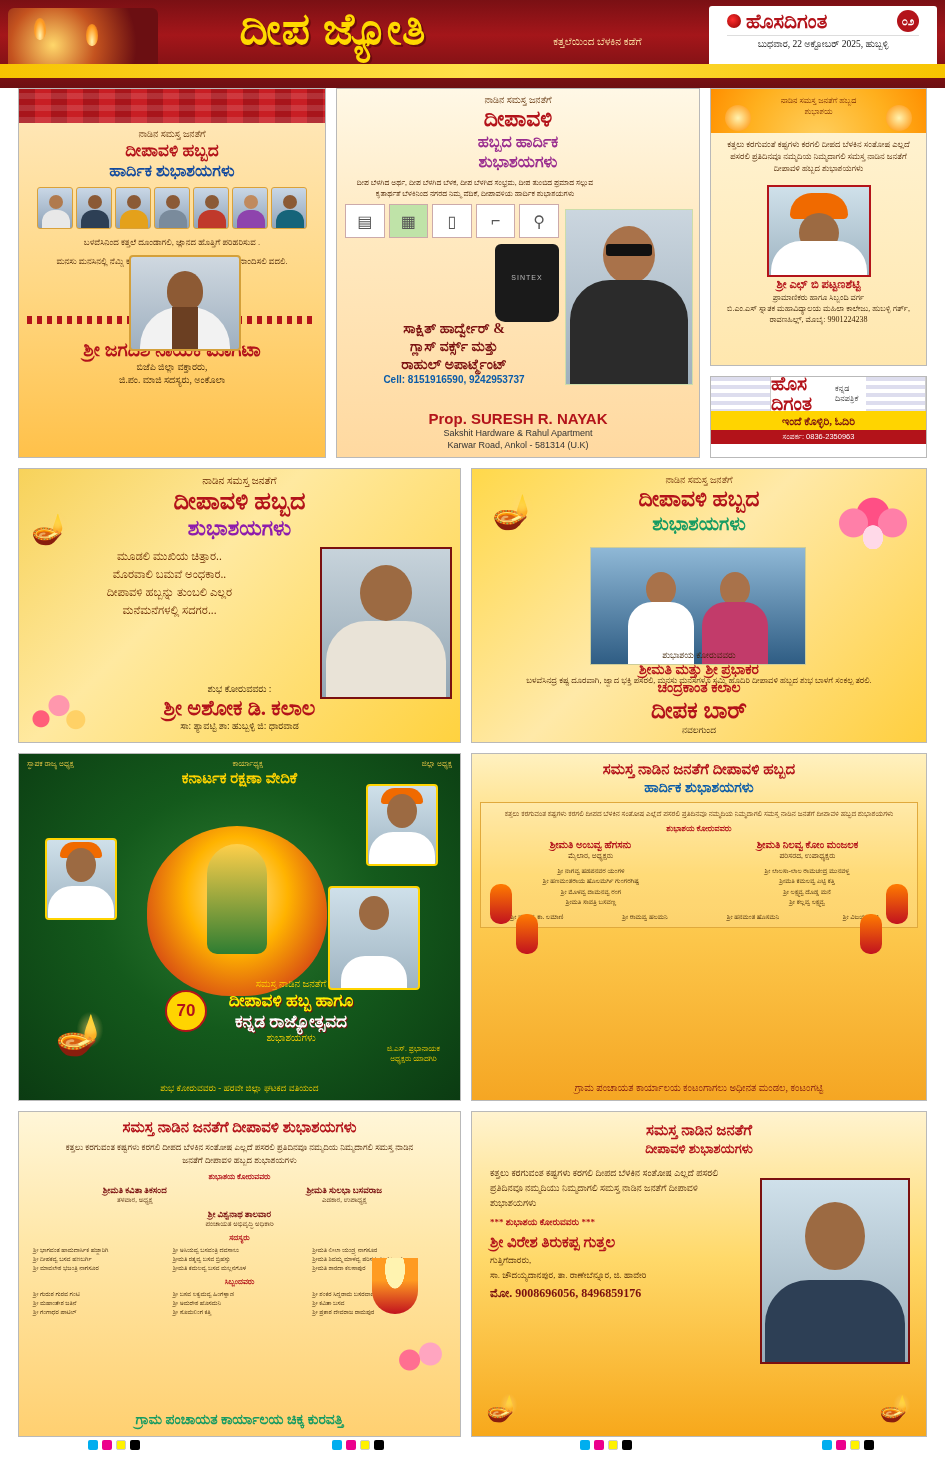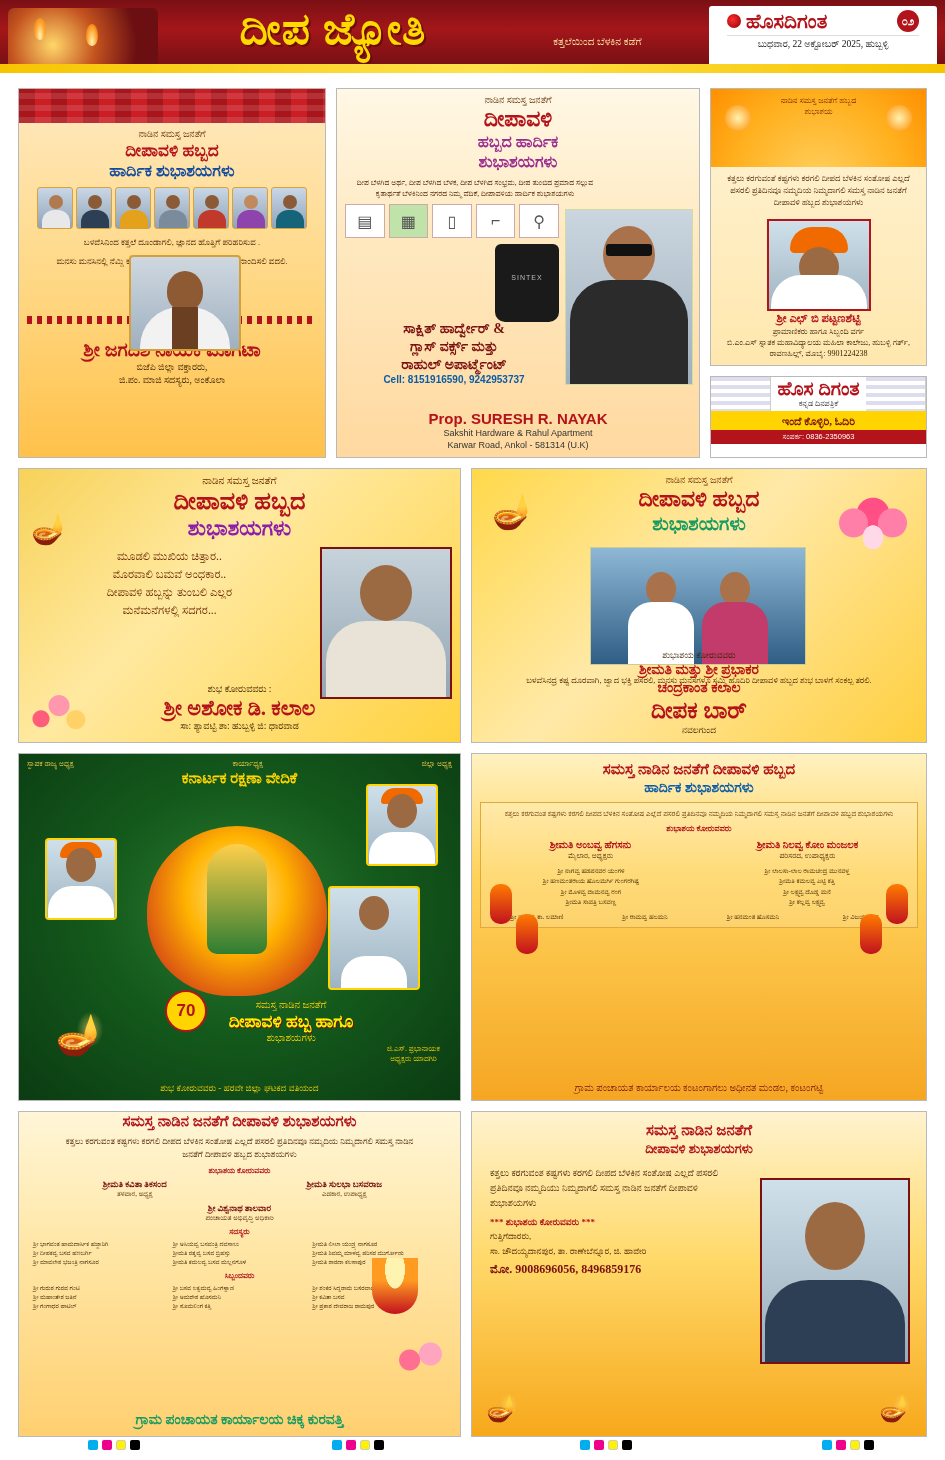--- a/index.html
+++ b/index.html
@@ -7,21 +7,21 @@
     width: 945px; height: 1460px;
     font-family: "Liberation Sans", sans-serif;
     background: #ffffff;
     overflow: hidden;
     position: relative;
   }
   .page { width: 945px; height: 1460px; position: relative; background:#fff; }
 
   
   .masthead {
-    position: absolute; left: 0; top: 0; width: 945px; height: 73px;
+    position: absolute; left: 0; top: 0; width: 945px; height: 88px;
     background: linear-gradient(180deg,#7a1014 0%, #a4161a 40%, #6d0f12 100%);
     overflow: hidden;
   }
   .masthead .lamp-left {
     position:absolute; left: 8px; top: 8px; width: 150px; height: 62px;
     background: radial-gradient(circle at 30% 60%, #ffd76a 0%, #c4531f 38%, #6b0f12 75%);
     border-radius: 6px;
   }
   .masthead .lamp-left .flame {
     position:absolute; left: 26px; top: 10px; width: 12px; height: 22px;
@@ -173,21 +173,21 @@
   }
   .man-photo .h{ position:absolute; left:50%; top:16px; transform:translateX(-50%);
     width: 52px;height:58px;border-radius:50%; background:#a9724a;}
   .man-photo .glass{ position:absolute; left:50%; top:34px; transform:translateX(-50%);
     width: 46px;height:12px;background:#111;border-radius:3px;}
   .man-photo .b{ position:absolute; left:50%; bottom:0; transform:translateX(-50%);
     width: 118px;height:104px;border-radius:40px 40px 0 0;background:#2b2b2b;}
 
   #ad-saffron { left: 692px; top: 0; width: 217px; height: 278px;
     background: linear-gradient(180deg,#fff4d6,#ffe7ae); }
-  .saf-head { height: 78px; background: radial-gradient(circle at 50% 120%, #ffd060, #ffb01e 60%, #ff8f00 100%);
+  .saf-head { height: 44px; background: radial-gradient(circle at 50% 120%, #ffd060, #ffb01e 60%, #ff8f00 100%);
     position:relative; }
   .saf-head .d1,.saf-head .d2{position:absolute;top:16px;width:26px;height:26px;border-radius:50%;
     background: radial-gradient(circle,#fff3b0,#ff8c00);}
   .saf-head .d1{left:14px}.saf-head .d2{right:14px}
   .saf-center{ position:absolute; left:50%; top:6px; transform:translateX(-50%);
     width: 96px; text-align:center; font-size: 8px; color:#7a2b00; line-height: 11px;}
   .saf-body{ padding: 6px 8px; font-size: 8.4px; color:#4a2200; line-height: 12px; text-align:center;}
   .turban-photo{
     width: 104px; height: 92px; margin: 4px auto 0; border:2px solid #b3131a;
     background: linear-gradient(180deg,#cfe0ea,#9fb4c2); position:relative; overflow:hidden;
@@ -198,21 +198,21 @@
     width: 40px;height:40px;border-radius:50%;background:#9c6a42;}
   .turban-photo .bd{position:absolute;left:50%;bottom:0;transform:translateX(-50%);
     width: 96px;height:34px;border-radius:30px 30px 0 0;background:#fff;}
   .saf-name{ font-size: 11.5px; font-weight:bold; color:#b3131a; text-align:center; line-height:15px;}
   .saf-small{ font-size:8px;color:#3b2000;text-align:center;line-height:11px;}
 
   #ad-hosa { left: 692px; top: 288px; width: 217px; height: 82px; background:#fff; }
   .hosa-top{ display:flex; height: 34px; }
   .hosa-thumb{ width: 60px; background: repeating-linear-gradient(180deg,#dde 0 4px,#fff 4px 8px);
     border-right:1px solid #ccc;}
-  .hosa-title{ flex:1; display:flex; flex-direction:column; align-items:center; justify-content:center;}
+  .hosa-title{ flex:1; display:flex; flex-direction:row; align-items:center; justify-content:center;}
   .hosa-name{ font-size: 19px; font-weight:bold; color:#b3131a; line-height:20px;}
   .hosa-sub{ font-size: 8px; color:#333; }
   .hosa-yellow{ background:#ffd400; text-align:center; font-size: 11px; font-weight:bold;
     color:#7a1010; padding: 4px 0 2px; }
   .hosa-foot{ background:#b3131a; color:#fff; font-size: 7.5px; text-align:center; padding:2px 0;}
 
   
   #ad-ashok { left: 0; top: 380px; width: 443px; height: 275px;
     background: linear-gradient(135deg,#f7d25a 0%, #ffe9a0 40%, #ffd23f 100%); }
   .ash-head{ text-align:center; padding: 6px 10px 0; }
@@ -317,21 +317,21 @@
     background: linear-gradient(180deg,#ff7b00,#c1121f); border-radius: 10px;}
   .gr-lantern.l2{ left: 44px; top: 160px; }
   .gr-lantern.r1{ left: auto; right: 18px; top: 130px; }
   .gr-lantern.r2{ left: auto; right: 44px; top: 160px; }
   .gr-foot{ position:absolute; left:0; right:0; bottom: 6px; text-align:center;
     font-size: 10px; color:#7a1010; }
 
   
   #ad-chikka { left: 0; top: 1023px; width: 443px; height: 326px;
     background: linear-gradient(180deg,#fff6d8 0%, #ffe7a8 40%, #ffd071 100%); }
-  .ck-t1{ text-align:center; font-size: 15px; font-weight:bold; color:#b3131a; padding-top: 0; line-height: 19px;}
+  .ck-t1{ text-align:center; font-size: 15px; font-weight:bold; color:#b3131a; padding-top: 6px; line-height: 19px;}
   .ck-body{ font-size: 8.6px; color:#4a2200; text-align:center; line-height: 13px; padding: 4px 46px 0;}
   .ck-label{ text-align:center; font-size: 7.6px; color:#b3131a; font-weight:bold; margin-top: 5px;}
   .ck-two{ display:flex; gap: 10px; margin-top: 2px; padding: 0 16px;}
   .ck-two > div{ flex:1; text-align:center;}
   .ck-nm{ font-size: 8.6px; font-weight:bold; color:#7a1010; line-height: 12px;}
   .ck-rl{ font-size: 7px; color:#4a2200;}
   .ck-sec{ text-align:center; font-size: 7.6px; color:#b3131a; font-weight:bold; margin-top: 5px;}
   .ck-grid{ display:grid; grid-template-columns: repeat(3,1fr); gap: 0 6px; padding: 0 14px; margin-top:2px;}
   .ck-cell{ font-size: 6.2px; color:#3b2000; line-height: 9px; }
   .ck-lamp{ position:absolute; right: 42px; top: 146px; width: 46px; height: 56px;
@@ -568,20 +568,21 @@
         <div class="hd"></div>
           <div class="bd"></div>
       </div>
       <div class="vd-lamp">🪔</div>
       <div class="vd-70">
         <span>70</span>
       </div>
       <div class="vd-main">
         <div class="l3 kn">ಸಮಸ್ತ ನಾಡಿನ ಜನತೆಗೆ</div>
         <div class="l1 kn">ದೀಪಾವಳಿ ಹಬ್ಬ ಹಾಗೂ</div>
+        <div class="l2 kn">ಕನ್ನಡ ರಾಜ್ಯೋತ್ಸವದ</div>
         <div class="l3 kn">ಶುಭಾಶಯಗಳು</div>
       </div>
       <div class="vd-sign">
         <div class="kn">ಜಿ.ಎಸ್. ಪ್ರಭಾನಾಯಕ</div>
         <div class="kn">ಅಧ್ಯಕ್ಷರು ಯಾದಗಿರಿ</div>
       </div>
       <div class="vd-foot kn">ಶುಭ ಕೋರುವವರು - ಹರವೇ ಜಿಲ್ಲಾ ಘಟಕದ ವತಿಯಂದ</div>
     </div>
 
     <div class="ad" id="ad-grama">
@@ -675,20 +676,21 @@
 
     <div class="ad" id="ad-virup">
       <div class="vp-t1 kn">ಸಮಸ್ತ ನಾಡಿನ ಜನತೆಗೆ</div>
       <div class="vp-t2 kn">ದೀಪಾವಳಿ ಶುಭಾಶಯಗಳು</div>
       <div class="vp-photo">
         <div class="hd"></div>
           <div class="bd"></div>
       </div>
       <div class="vp-body kn">ಕತ್ತಲು ಕರಗುವಂತ ಕಷ್ಟಗಳು ಕರಗಲಿ ದೀಪದ ಬೆಳಕಿನ ಸಂತೋಷ ಎಲ್ಲದೆ ಪಸರಲಿ ಪ್ರತಿದಿನವೂ ನಮ್ಮದಿಯು ನಿಮ್ಮದಾಗಲಿ ಸಮಸ್ತ ನಾಡಿನ ಜನತೆಗೆ ದೀಪಾವಳಿ ಶುಭಾಶಯಗಳು</div>
       <div class="vp-label kn">*** ಶುಭಾಶಯ ಕೋರುವವರು ***</div>
+      <div class="vp-name kn">ಶ್ರೀ ವಿರೇಶ ತಿರುಕಪ್ಪ ಗುತ್ತಲ</div>
       <div class="vp-sub kn">ಗುತ್ತಿಗೆದಾರರು,</div>
       <div class="vp-sub kn">ಸಾ. ಚೌದಯ್ಯದಾನಪುರ, ತಾ. ರಾಣೇಬೆನ್ನೂರ, ಜಿ. ಹಾವೇರಿ</div>
       <div class="vp-phone kn">ಮೋ. 9008696056, 8496859176</div>
       <div class="vp-diya">🪔</div>
       <div class="vp-diya r">🪔</div>
     </div>
 
   </div>
 
   <div class="regmarks">

